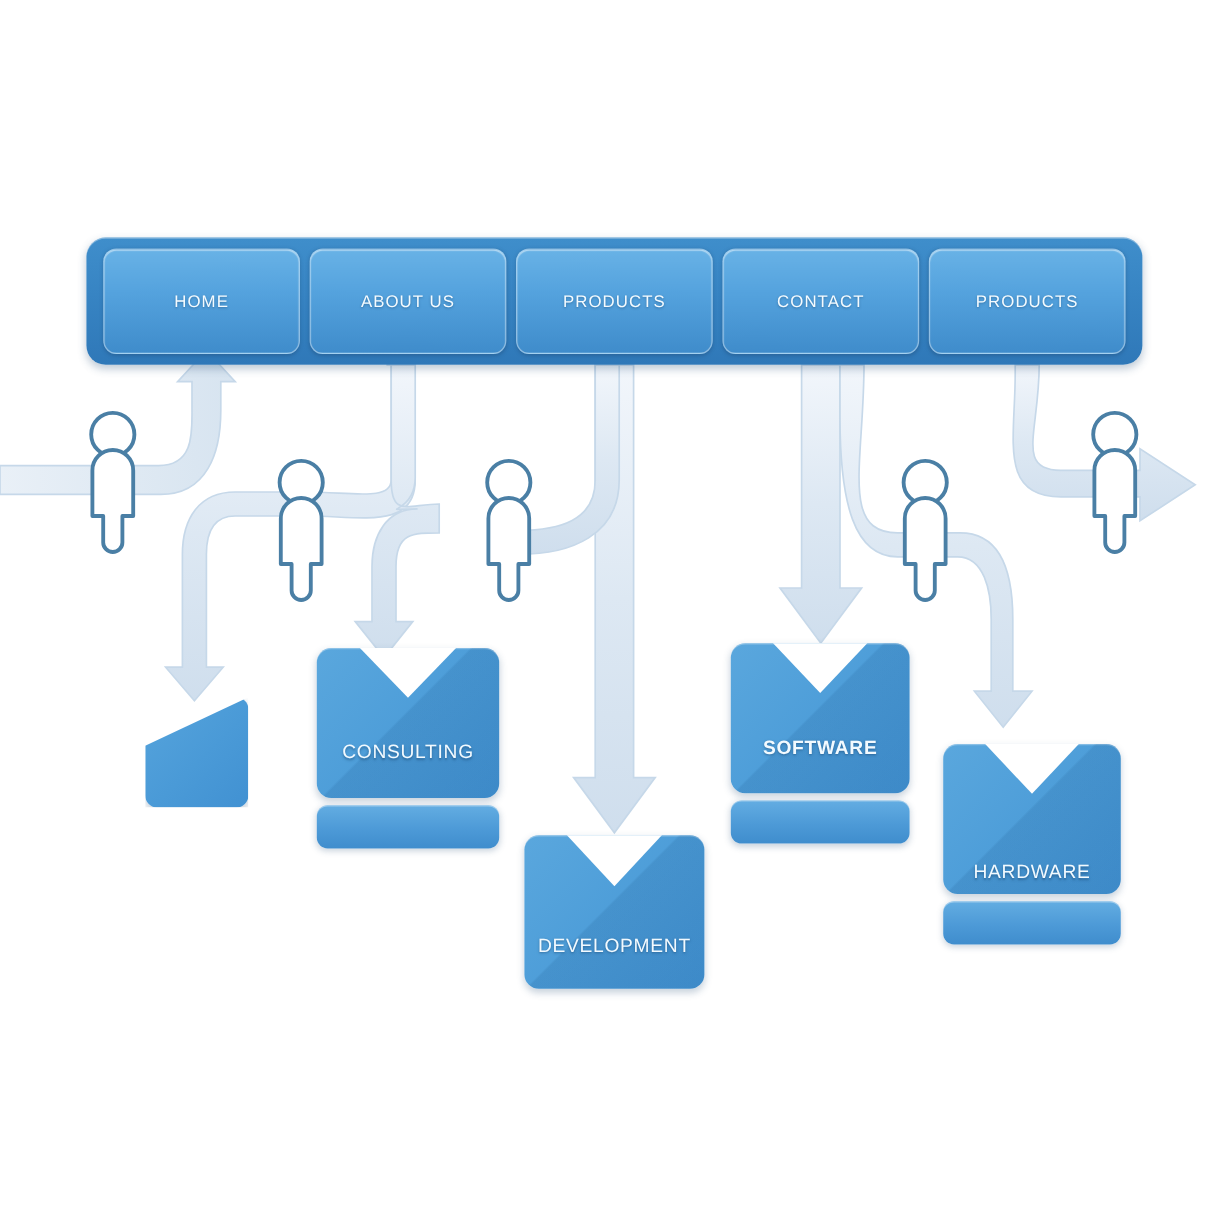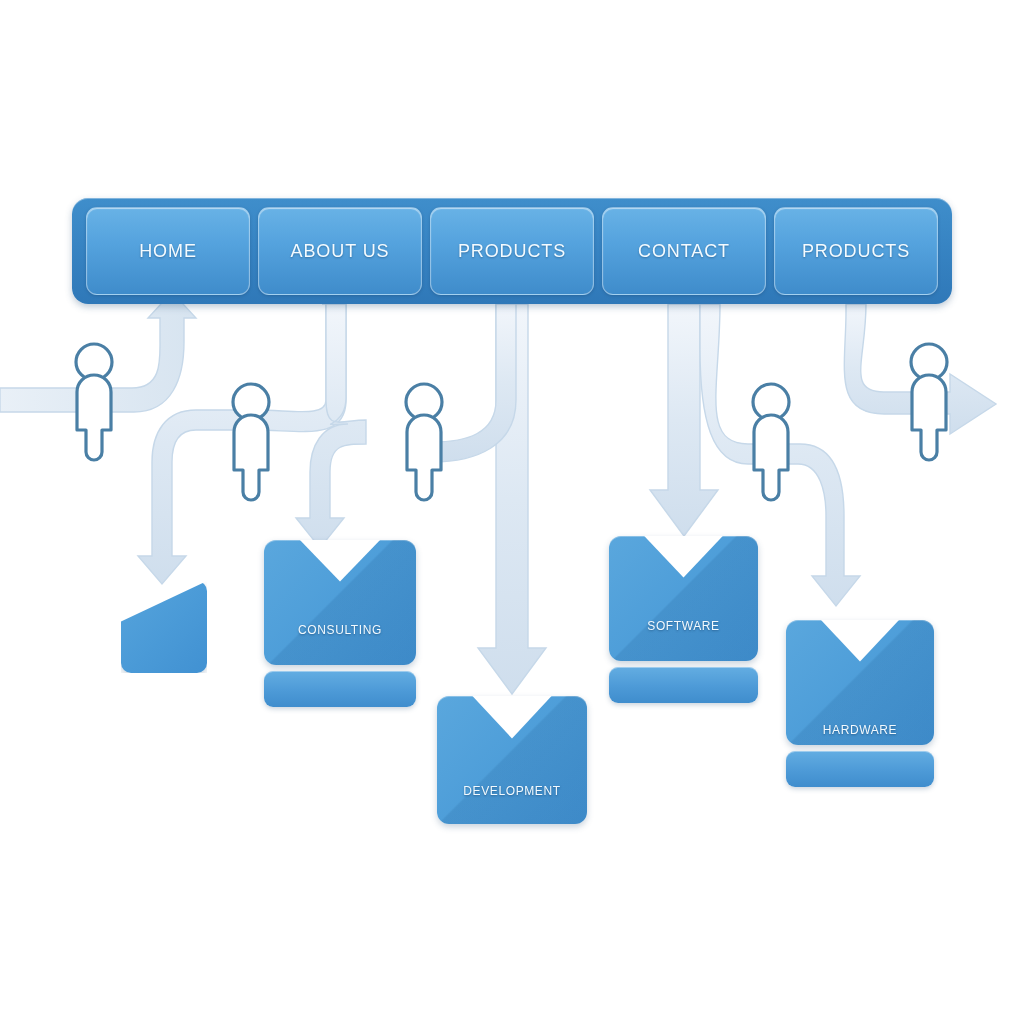--- a/index.html
+++ b/index.html
@@ -19,21 +19,21 @@
     box-shadow:0 3px 7px rgba(40,80,120,.30), inset 0 1px 0 rgba(255,255,255,.35);
     display:flex;align-items:center;justify-content:space-between;
     padding:0 10px;box-sizing:border-box;
   }
   .navbtn{
     flex:1 1 0;height:86px;margin:0 4px;border-radius:11px;
     background:linear-gradient(180deg,#68b2e6 0%,#55a3de 40%,#3f8ccb 100%);
     border:1px solid rgba(255,255,255,.40);
     box-shadow:inset 0 1px 1px rgba(255,255,255,.55), 0 1px 3px rgba(30,70,110,.35);
     display:flex;align-items:center;justify-content:center;
-    color:#f4fbff;font-size:18px;letter-spacing:.9px;
+    color:#f4fbff;font-size:14px;letter-spacing:.9px;
     text-shadow:0 1px 2px rgba(20,60,100,.45);
     cursor:pointer;user-select:none;white-space:nowrap;
   }
 
   
   .node{position:absolute;}
   .node .card{
     position:relative;width:100%;height:100%;
     border-radius:12px;
     background:linear-gradient(135deg,#5aa7dd 0%,#4e9ed9 48%,#4494d4 100%);
@@ -48,40 +48,40 @@
     background:linear-gradient(135deg,rgba(255,255,255,0) 46%,rgba(25,85,140,.16) 47%,rgba(25,85,140,.16) 100%);
   }
   
   .node .notch{
     position:absolute;left:50%;top:-1px;transform:translateX(-50%);
     width:54%;height:34%;
     background:#ffffff;
     clip-path:polygon(0 0,100% 0,50% 100%);
   }
   .node .label{
-    position:relative;z-index:3;color:#f2faff;font-size:12px;letter-spacing:.6px;
+    position:relative;z-index:3;color:#f2faff;font-size:16px;letter-spacing:.6px;
     text-shadow:0 1px 2px rgba(20,60,100,.50);white-space:nowrap;
     padding-bottom:0;
   }
   .node .bar{
     position:absolute;left:0;width:100%;height:36px;border-radius:9px;
     background:linear-gradient(180deg,#63ade2 0%,#4d9ad7 55%,#3f8dcd 100%);
     box-shadow:0 2px 5px rgba(40,80,120,.25), inset 0 1px 0 rgba(255,255,255,.38);
   }
 
   
   #node-consulting{left:264px;top:540px;width:152px;height:125px;}
   #node-consulting .label{margin-bottom:28px;}
   #node-consulting .bar{top:131px;}
 
   #node-development{left:437px;top:696px;width:150px;height:128px;}
   #node-development .label{margin-bottom:26px;}
 
   #node-software{left:609px;top:536px;width:149px;height:125px;}
-  #node-software .label{margin-bottom:28px;}
+  #node-software .label{margin-bottom:28px;font-weight:bold;}
   #node-software .bar{top:131px;}
 
   #node-hardware{left:786px;top:620px;width:148px;height:125px;}
   #node-hardware .label{margin-bottom:8px;}
   #node-hardware .bar{top:131px;}
 
   
   #node-wedge{left:121px;top:581px;width:86px;height:92px;}
   #node-wedge .wedge{
     width:100%;height:100%;

